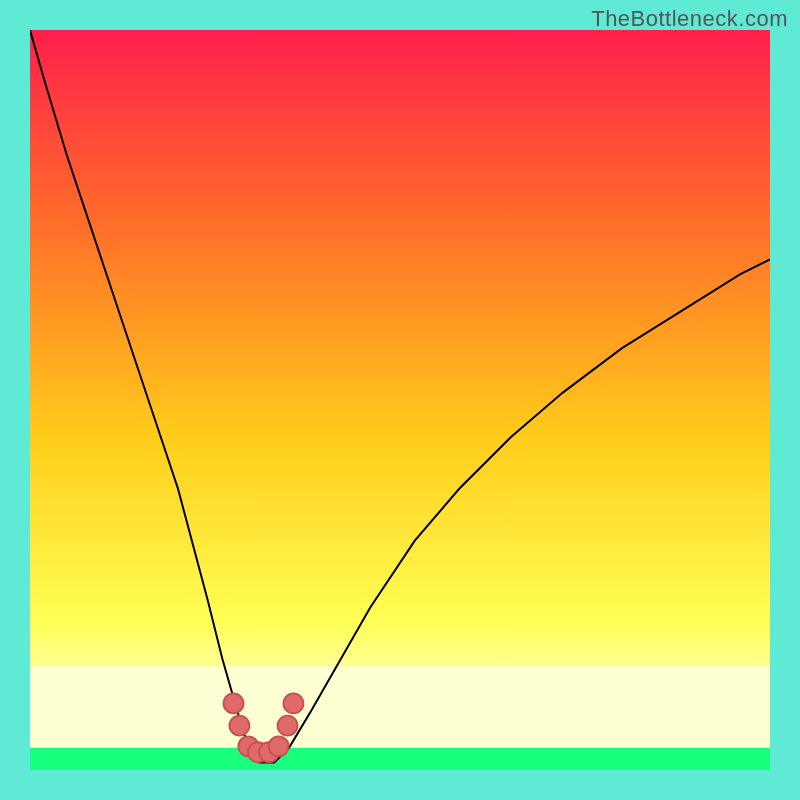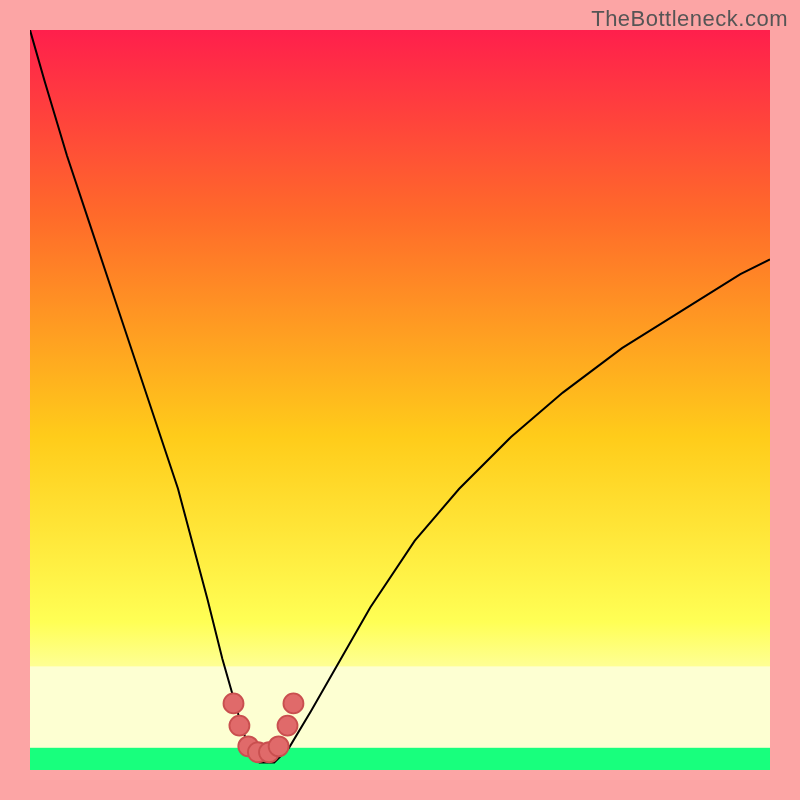--- a/index.html
+++ b/index.html
@@ -8,21 +8,21 @@
     width: 800px;
     height: 800px;
     overflow: hidden;
     background: #000;
     font-family: Arial, Helvetica, sans-serif;
   }
   .frame {
     position: relative;
     width: 800px;
     height: 800px;
-    background: #fca5a5;
+    background: #5eead4;
   }
   .watermark {
     position: absolute;
     top: 6px;
     right: 12px;
     color: #555;
     font-size: 22px;
     font-weight: 500;
     letter-spacing: 0.5px;
     z-index: 5;

